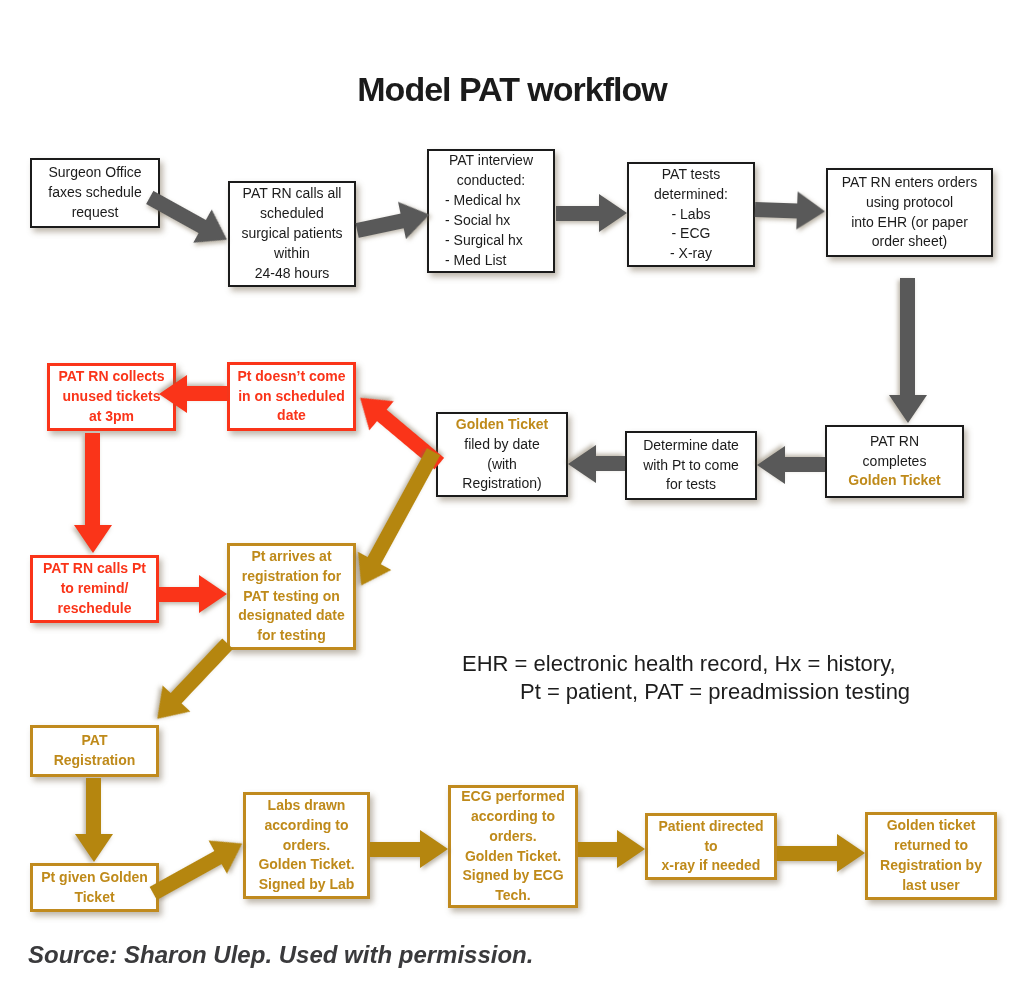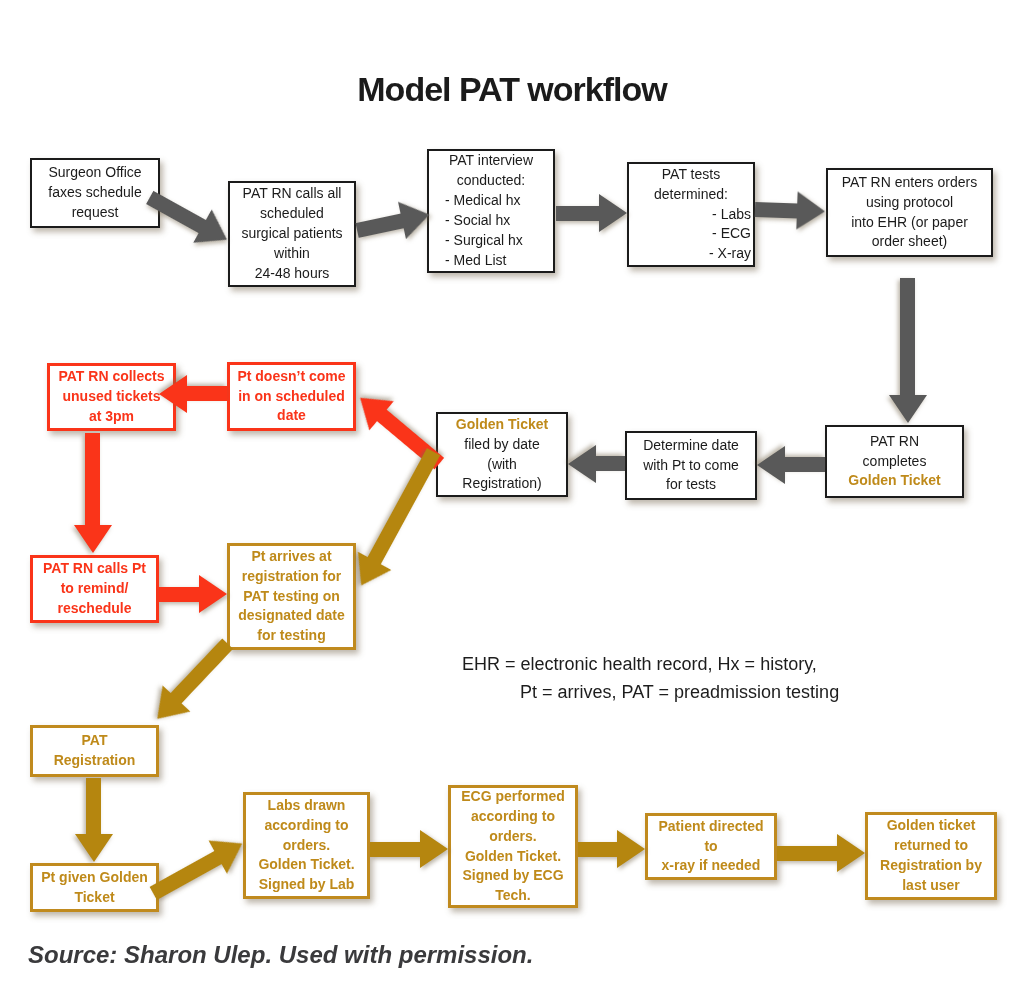--- a/index.html
+++ b/index.html
@@ -15,38 +15,38 @@
     position:absolute;background:#fff;box-sizing:border-box;
     display:flex;flex-direction:column;justify-content:center;
     text-align:center;font-size:14px;line-height:1.42;
     box-shadow:3px 4px 6px rgba(110,95,70,.45);
   }
   .box.bk{border:2.5px solid #1b1b1b;color:#1b1b1b;font-weight:400;}
   .box.rd{border:3px solid var(--red);color:var(--red);font-weight:700;}
   .box.gd{border:3px solid var(--gold_border);color:var(--gold_text);font-weight:700;}
   .ln{padding:0 2px;}
   .ln.left{text-align:left;padding-left:16px;}
-  .ln.left2{text-align:right;}
+  .ln.left2{text-align:center;}
   .ln.goldtx{color:var(--gold_text);font-weight:700;}
   .arrow{
     position:absolute;display:flex;align-items:center;height:38px;
     transform-origin:0 50%;
     filter:drop-shadow(2px 2px 2px rgba(120,105,80,.5));
   }
   .arrow .shaft{flex:1;height:15px;display:block;}
   .arrow .head{
     display:block;width:0;height:0;flex:0 0 auto;
     border-top:19px solid transparent;border-bottom:19px solid transparent;
     border-left-width:28px;border-left-style:solid;
   }
   .arrow.gray .shaft{background:var(--gray);} .arrow.gray .head{border-left-color:var(--gray);}
   .arrow.red  .shaft{background:var(--red);}  .arrow.red  .head{border-left-color:var(--red);}
   .arrow.gold .shaft{background:var(--gold);} .arrow.gold .head{border-left-color:var(--gold);}
   .legend{
-    position:absolute;color:#1d1d1d;font-size:18px;line-height:28px;white-space:nowrap;
+    position:absolute;color:#1d1d1d;font-size:22px;line-height:28px;white-space:nowrap;
   }
   .source{
     position:absolute;left:28px;top:941px;color:#3a3a3c;
     font-size:24px;font-weight:bold;font-style:italic;
   }
 </style>
 </head>
 <body>
 
 <div id="canvas">
@@ -245,17 +245,17 @@
   <div class="arrow gold" style="left:578px;top:830px;width:67px;transform:rotate(0deg)">
       <i class="shaft"></i>
       <i class="head"></i>
     </div>
   <div class="arrow gold" style="left:777px;top:834px;width:88px;transform:rotate(0deg)">
       <i class="shaft"></i>
       <i class="head"></i>
     </div>
 
   <div class="legend" style="left:462px;top:650px">EHR = electronic health record, Hx = history,</div>
-  <div class="legend" style="left:520px;top:678px">Pt = arrives, PAT = preadmission testing</div>
+  <div class="legend" style="left:520px;top:678px">Pt = patient, PAT = preadmission testing</div>
 
   <div class="source">Source: Sharon Ulep. Used with permission.</div>
 
 </div>
 
 </body></html>

